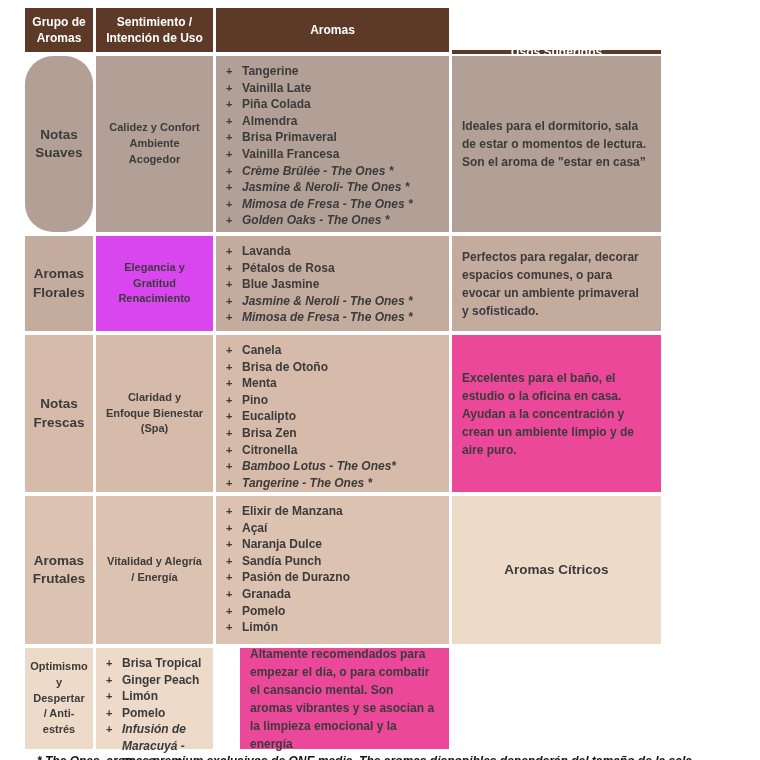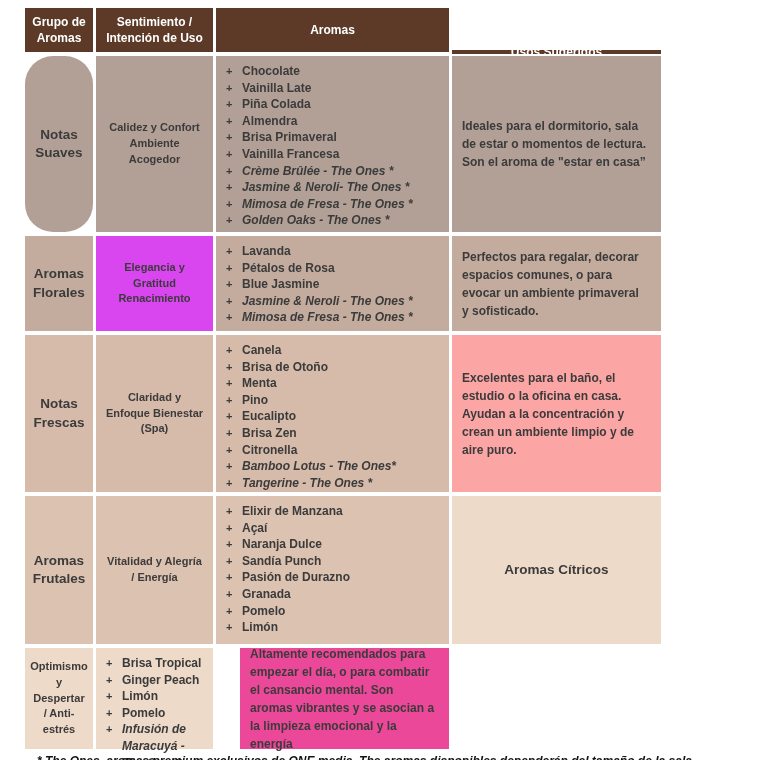--- a/index.html
+++ b/index.html
@@ -64,21 +64,21 @@
     <div class="cell group" style="background: rgb(178, 160, 150); color: rgb(59, 59, 59); border-radius: 28px;">Notas Suaves</div>
     <div class="cell sentiment" style="background: rgb(178, 160, 150); color: rgb(59, 59, 59);">
       <div>Calidez y Confort</div>
       <div>Ambiente</div>
       <div>Acogedor</div>
     </div>
     <div class="cell aromas" style="background: rgb(178, 160, 150); color: rgb(59, 59, 59);">
       <ul>
           <li>
             <span class="bullet">+</span>
-            <span class="aroma-text">Chocolate</span>
+            <span class="aroma-text">Tangerine</span>
           </li>
           <li>
             <span class="bullet">+</span>
             <span class="aroma-text">Vainilla Late</span>
           </li>
           <li>
             <span class="bullet">+</span>
             <span class="aroma-text">Piña Colada</span>
           </li>
           <li>
@@ -188,21 +188,21 @@
           <li>
             <span class="bullet">+</span>
             <span class="aroma-text italic">Bamboo Lotus - The Ones*</span>
           </li>
           <li>
             <span class="bullet">+</span>
             <span class="aroma-text italic">Tangerine - The Ones *</span>
           </li>
         </ul>
     </div>
-    <div class="cell usos" style="background: #fca5a5; color: rgb(59, 59, 59);">
+    <div class="cell usos" style="background: #ec4899; color: rgb(59, 59, 59);">
       <p>Excelentes para el baño, el estudio o la oficina en casa. Ayudan a la concentración y crean un ambiente limpio y de aire puro.</p>
     </div>
 
     <div class="cell group" style="background: rgb(220, 194, 176); color: rgb(59, 59, 59);">Aromas Frutales</div>
     <div class="cell sentiment" style="background: rgb(220, 194, 176); color: rgb(59, 59, 59);">
       <div>Vitalidad y Alegría</div>
       <div>/ Energía</div>
       <div></div>
     </div>
     <div class="cell aromas" style="background: rgb(220, 194, 176); color: rgb(59, 59, 59);">

